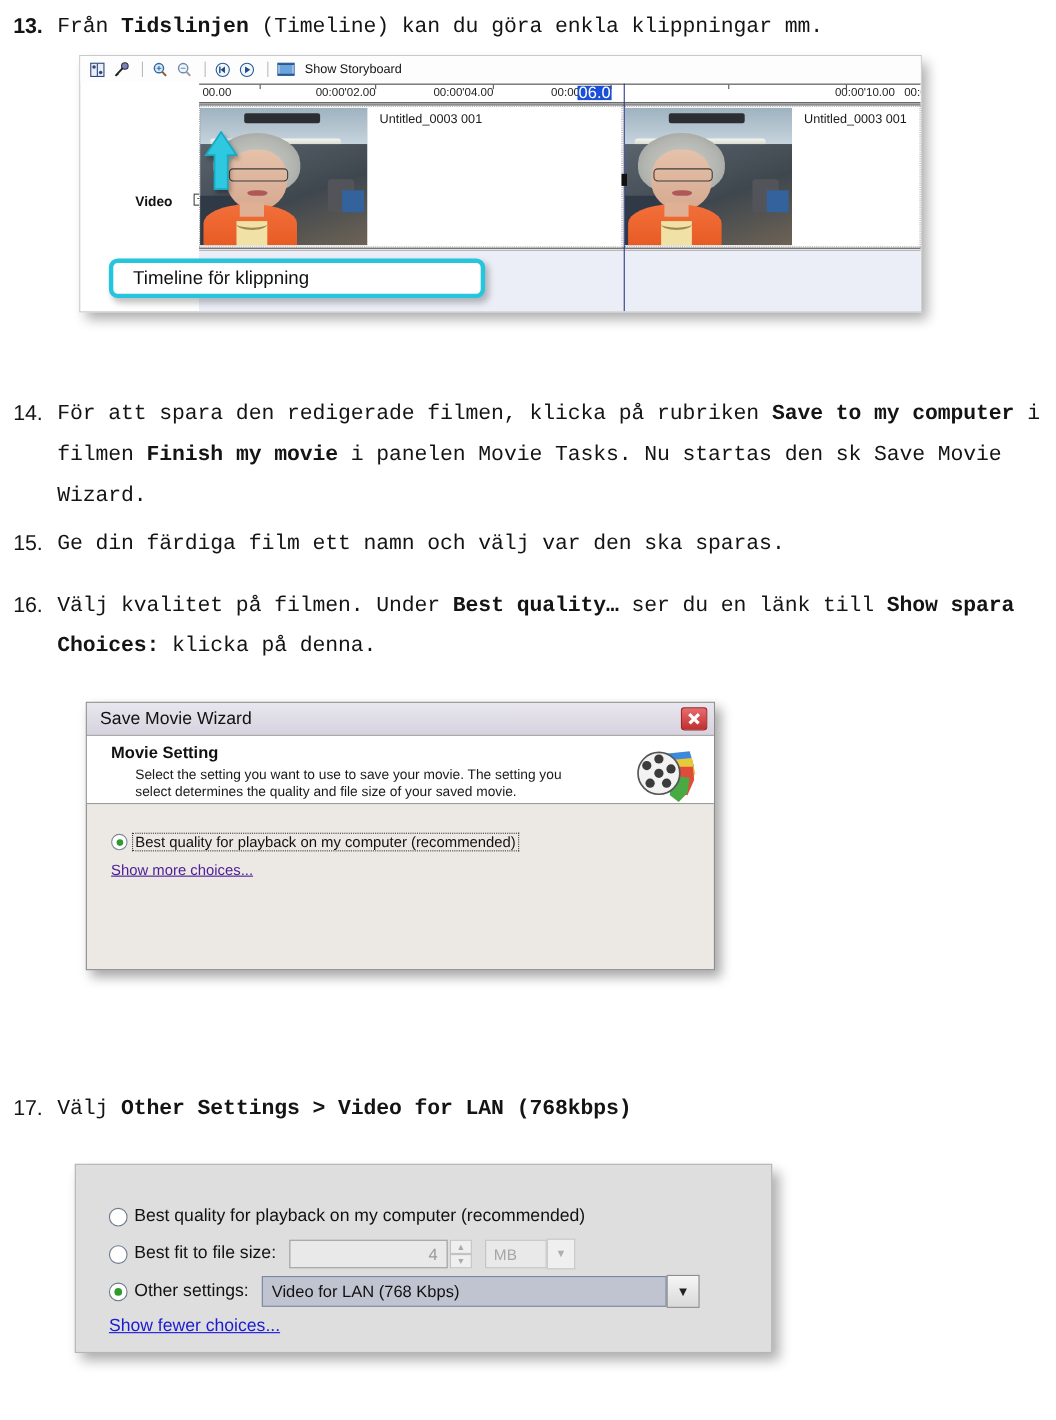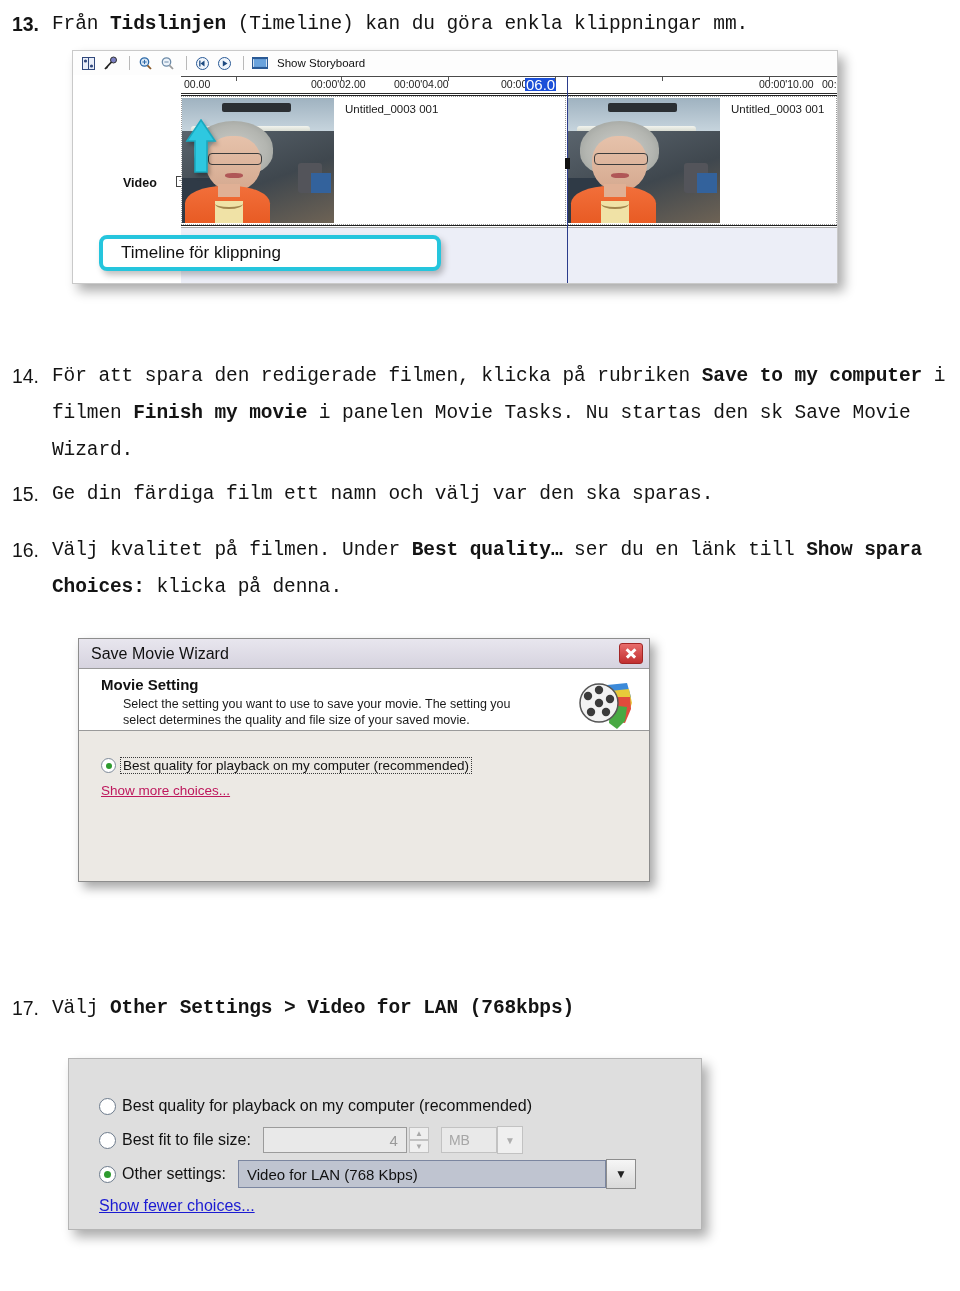--- a/index.html
+++ b/index.html
@@ -172,21 +172,21 @@
     width:13px;height:13px;border-radius:50%;border:1.5px solid #7e8a99;
     background:#fff; position:relative; flex:0 0 13px; margin-right:4px;
   }
   .radio.on:after{
     content:"";position:absolute;left:50%;top:50%;width:6px;height:6px;margin:-3px 0 0 -3px;
     border-radius:50%;background:#2e9b2e;
   }
   .radio-lbl{font-size:13.5px;color:#111;}
   .focusbox{border:1px dotted #3a3a3a; padding:0 2px;}
   .dlg-link{
-    font-size:13.5px;color:#be185d;text-decoration:underline; margin-top:4px; display:inline-block;
+    font-size:13.5px;color:#4c1d95;text-decoration:underline; margin-top:4px; display:inline-block;
   }
 
   
   .dlg2{
     position:absolute; left:68px; top:1058px; width:634px; height:172px;
     background:#dedede; border:1px solid #b5b5b5;
     box-shadow:6px 7px 11px rgba(0,0,0,0.33);
     box-sizing:border-box; padding:30px 0 0 30px;
   }
   .d2row{display:flex;align-items:center;height:34px;}
@@ -287,21 +287,21 @@
         <rect x="2" y="3" width="12" height="8" fill="#6aa3dd"></rect>
         <rect x="0.5" y="1.5" width="15" height="1.6" fill="#2a5a96"></rect>
         <rect x="0.5" y="10.9" width="15" height="1.6" fill="#2a5a96"></rect>
       </svg>
     </div>
     <div class="tl-storyboard-label">Show Storyboard</div>
   </div>
 
   <div class="tl-ruler">
     <span class="tick" style="left:3px;">00.00</span>
-    <span class="tick" style="left:106px;margin-left:24px;">00:00'02.00</span>
+    <span class="tick" style="left:106px;">00:00'02.00</span>
     <span class="tick" style="left:213px;">00:00'04.00</span>
     <span class="tick" style="left:320px;">00:00'06.00</span>
     <span class="tick" style="left:427px;margin-top:20px;">00:00'08.00</span>
     <span class="tick" style="left:534px;padding-left:44px;">00:00'10.00</span>
     <span class="tick" style="left:641px;">00:00'12.00</span>
     <span class="playhead-badge" style="left:344px;">06.0</span>
     <span class="tickmark" style="left:55px;"></span>
       <span class="tickmark" style="left:160px;"></span>
     <span class="tickmark" style="left:267px;"></span>
       <span class="tickmark" style="left:374px;"></span>

